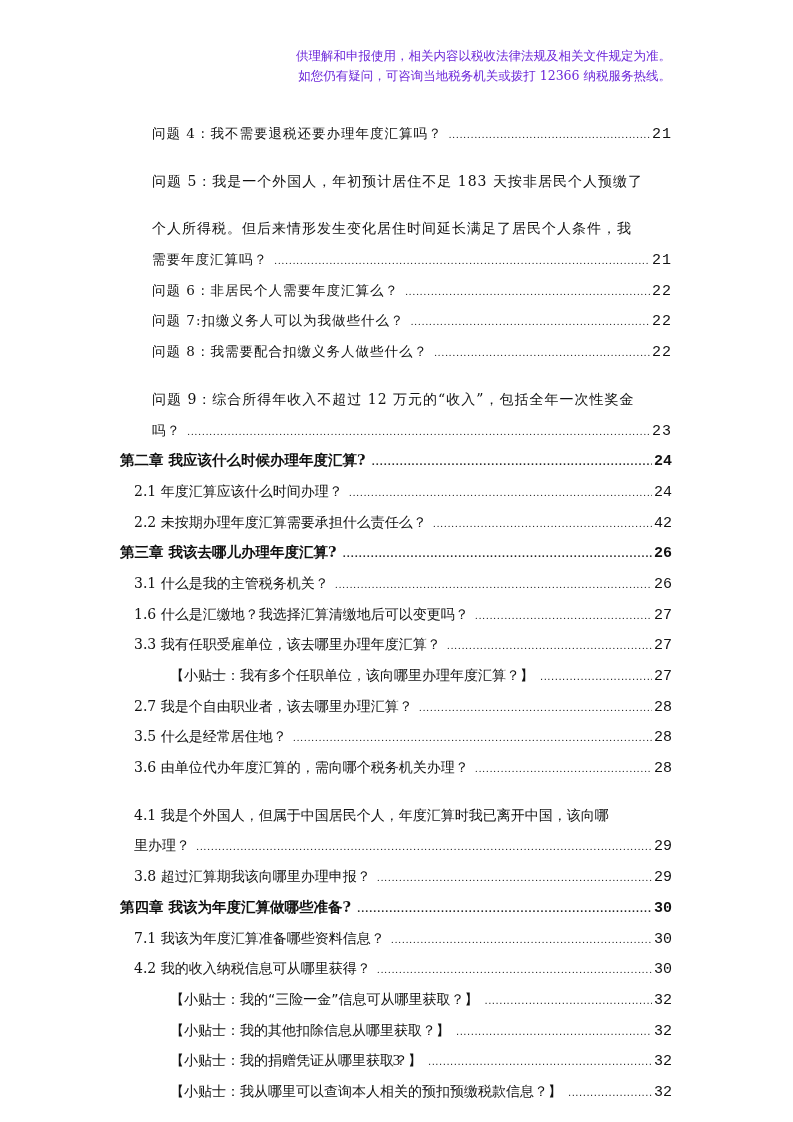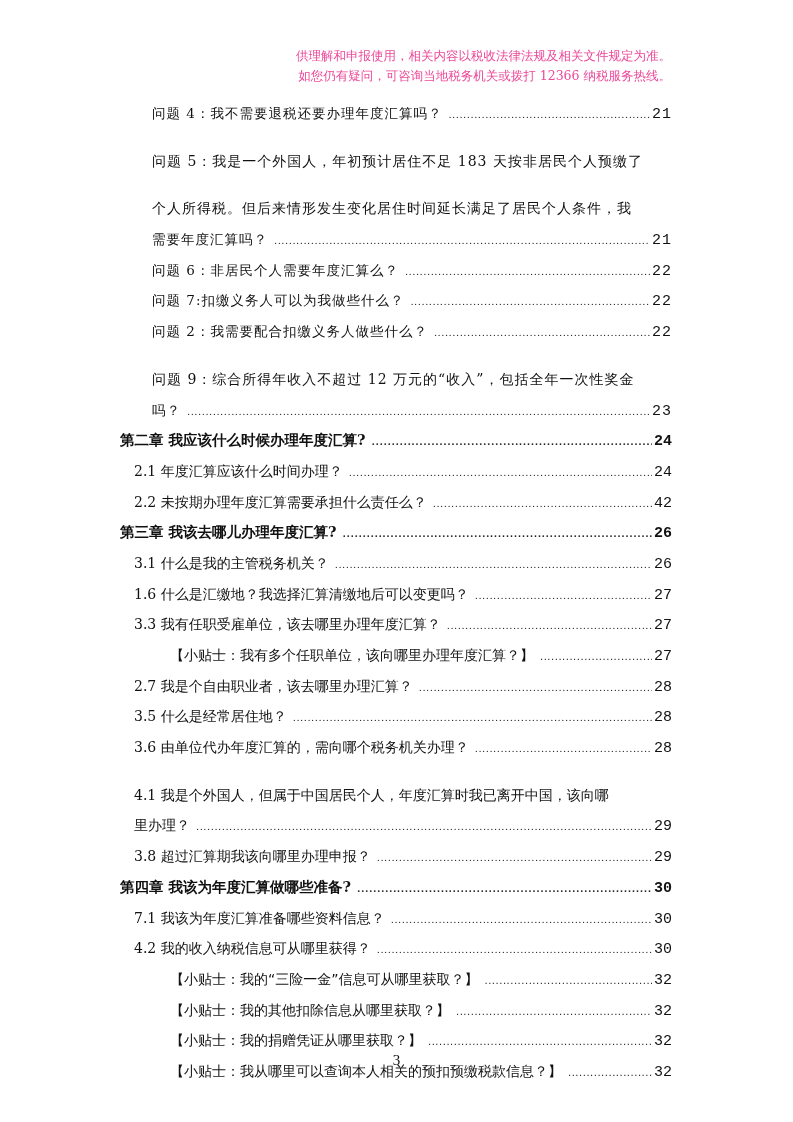--- a/index.html
+++ b/index.html
@@ -1,21 +1,21 @@
 <!DOCTYPE html>
 <html><head>
   <meta charset="utf-8">
   <style>
     html, body { margin: 0; padding: 0; background: #ffffff; }
     body { width: 793px; height: 1122px; position: relative; overflow: hidden;
            font-family: "DejaVu Serif", "Liberation Serif", serif; color: #111; }
     .header { position: absolute; top: 46px; right: 122px; text-align: right;
-              font-size: 12.5px; line-height: 20px; color: #ec4899; }
+              font-size: 12.5px; line-height: 20px; color: #6d28d9; }
     .header div { white-space: nowrap; }
-    .toc { position: absolute; top: 98px; left: 120px; width: 552px; }
+    .toc { position: absolute; top: 118px; left: 120px; width: 552px; }
     .row { height: 30.7px; line-height: 30.7px; font-size: 14px; display: flex;
            align-items: baseline; white-space: nowrap; }
     .row .t { flex: 0 0 auto; }
     .row .dots { flex: 1 1 auto; overflow: hidden; margin: 0 2px 0 6px; color: #222;
                  letter-spacing: 0.5px; }
     .row .dots::before { content: "........................................................................................................................................................................................................................................................"; font-size: 10px; }
     .row .pg { flex: 0 0 auto; font-family: Liberation Mono, monospace; font-size: 15px; }
     .lvl-q { padding-left: 32px; font-family: "DejaVu Serif", serif; font-size: 13.5px; letter-spacing: 1px; }
     .lvl-chapter { padding-left: 0; font-weight: bold; font-size: 14.5px; }
     .lvl-sec { padding-left: 14px; font-size: 14px; }
@@ -49,21 +49,21 @@
       <span class="t">问题 6：非居民个人需要年度汇算么？</span>
       <span class="dots"></span>
       <span class="pg">22</span>
     </div>
     <div class="row lvl-q">
       <span class="t">问题 7:扣缴义务人可以为我做些什么？</span>
       <span class="dots"></span>
       <span class="pg">22</span>
     </div>
     <div class="row lvl-q">
-      <span class="t">问题 2：我需要配合扣缴义务人做些什么？</span>
+      <span class="t">问题 8：我需要配合扣缴义务人做些什么？</span>
       <span class="dots"></span>
       <span class="pg">22</span>
     </div>
     <div class="cont lvl-q">问题 9：综合所得年收入不超过 12 万元的“收入”，包括全年一次性奖金</div>
     <div class="row lvl-q">
       <span class="t">吗？</span>
       <span class="dots"></span>
       <span class="pg">23</span>
     </div>
     <div class="row lvl-chapter">

